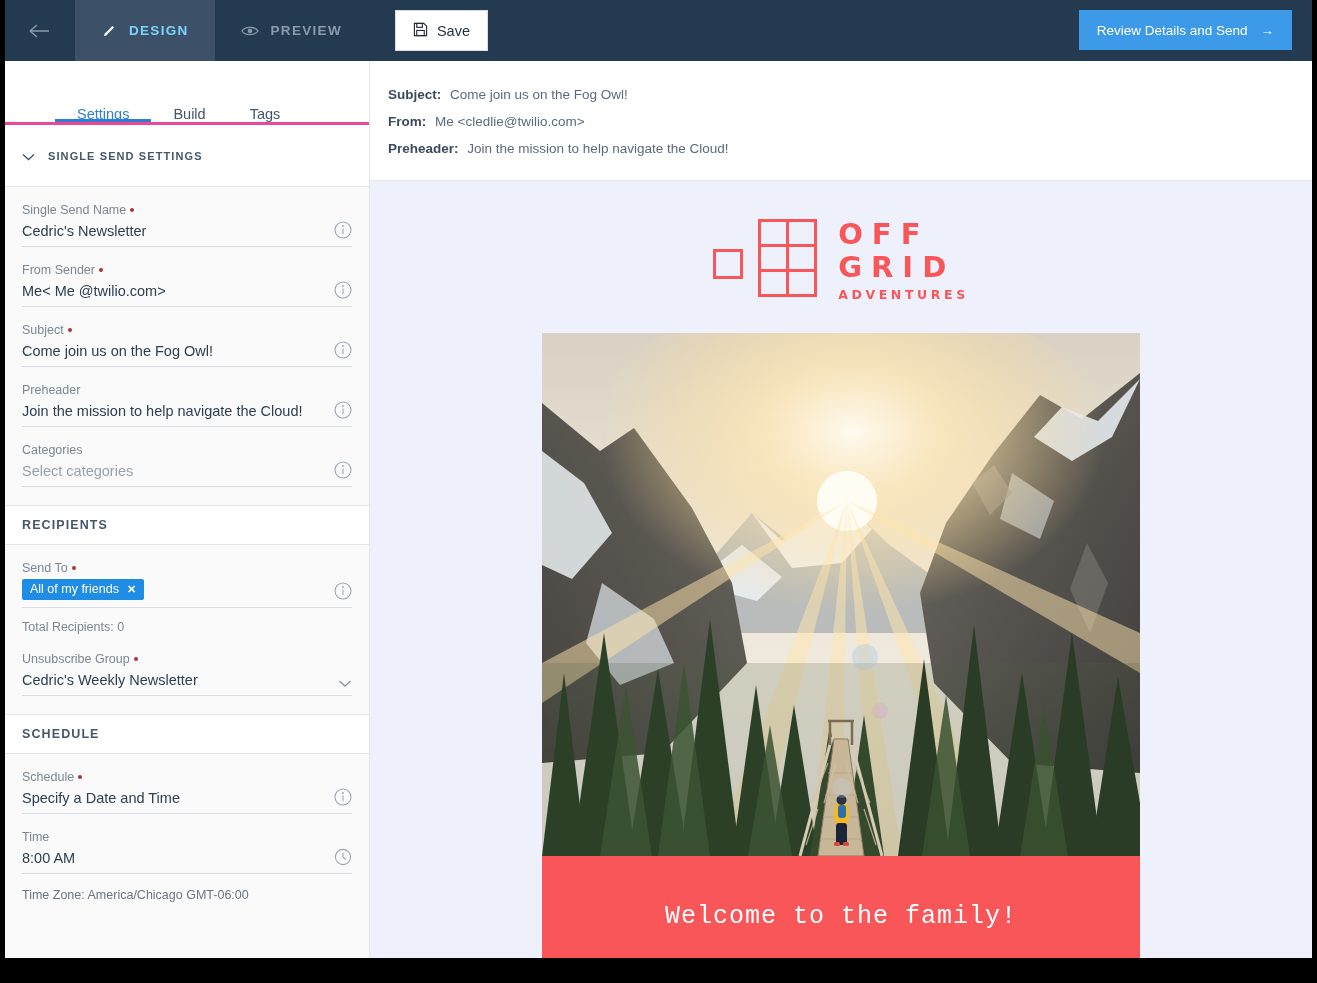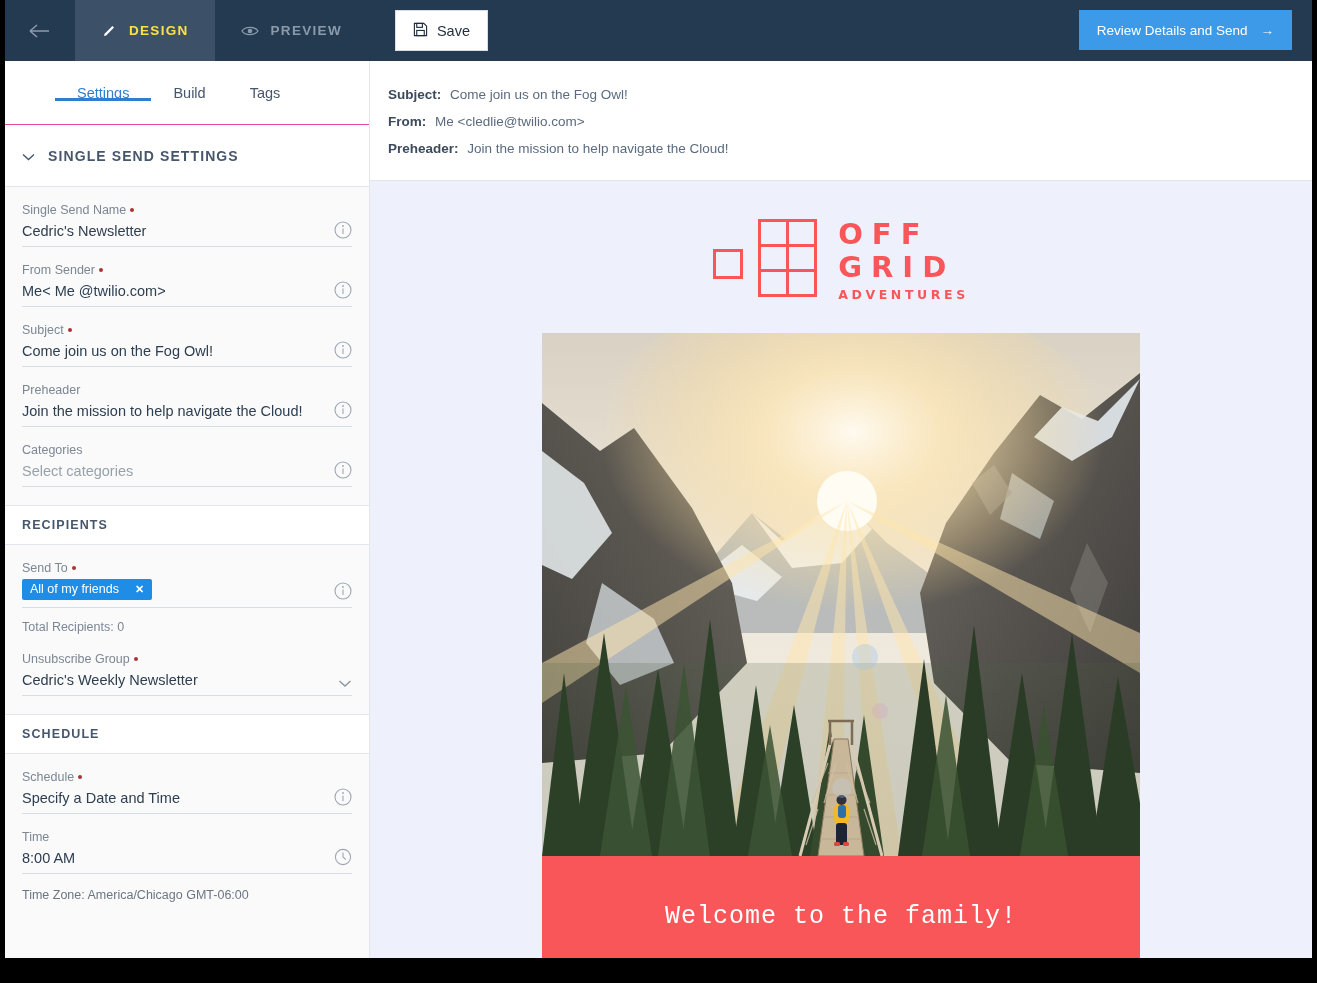--- a/index.html
+++ b/index.html
@@ -37,21 +37,21 @@
   .back-btn svg { display:block; }
 
   .mode-tab {
     display: flex; align-items: center; gap: 12px;
     padding: 0 26px;
     cursor: pointer;
     font-size: 13.5px;
     font-weight: bold;
     letter-spacing: 1.3px;
   }
-  .mode-tab.active { background: #3c5167; color: #fde047; }
+  .mode-tab.active { background: #3c5167; color: #7dd3fc; }
   .mode-tab.inactive { color: #8b9aab; text-align: right; }
   .mode-tab .ic { display:flex; align-items:center; }
 
   .save-btn {
     align-self: center;
     margin-left: 27px;
     height: 41px;
     min-width: 88px;
     border: 1px solid #d9dde2;
     background: #fff;
@@ -84,23 +84,23 @@
     flex: 0 0 365px;
     background: #fafafa;
     border-right: 1px solid #e3e6ea;
     display: flex; flex-direction: column;
     overflow: hidden;
   }
   .tabs {
     height: 64px;
     background: #fff;
     display: flex;
-    align-items: center;
+    align-items: flex-end;
     padding-left: 50px;
-    border-bottom: 1px solid #ec4899;
+    border-bottom: 3px solid #ec4899;
   }
   .tab {
     padding: 0 22px;
     display: flex; align-items: center;
     font-size: 14.5px;
     color: #46566b;
     cursor: pointer;
     position: relative;
   }
   .tab.active { color: #2f7ed1; }
@@ -111,21 +111,21 @@
 
   .section-head {
     background: #fff;
     border-bottom: 1px solid #e3e6ea;
     display: flex; align-items: center; gap: 13px;
     padding: 0 17px;
     height: 62px;
     cursor: pointer;
   }
   .section-head .t {
-    font-size: 14px; font-weight: bold; letter-spacing: 1.1px;
+    font-size: 11px; font-weight: bold; letter-spacing: 1.1px;
     color: #46566b;
     text-align: center;
   }
   .sub-head {
     background: #fff;
     border-bottom: 1px solid #e3e6ea;
     border-top: 1px solid #e3e6ea;
     display: flex; align-items: center;
     padding: 0 17px;
     height: 40px;
@@ -149,21 +149,21 @@
     min-height: 26px;
   }
   .field .val {
     font-size: 14.5px; color: #2c3e50; flex: 1 1 auto;
     white-space: nowrap; overflow: hidden;
   }
   .field .val.ph { color: #97a1ac; }
   .field .aff { flex: 0 0 auto; margin-left: 8px; display:flex; align-items:center; }
 
   .chip {
-    display: inline-flex; align-items: center; gap: 16px;
+    display: inline-flex; align-items: center; gap: 8px;
     background: #1f8ce6; color: #fff;
     font-size: 12.5px;
     padding: 3px 8px 4px 8px;
     border-radius: 2px;
   }
   .chip .x { font-weight: bold; font-size: 11px; cursor: pointer; }
 
   .note { font-size: 12.5px; color: #7b8794; padding: 12px 0 2px 0; }
   .tz { font-size: 12.5px; color: #6b7684; padding: 14px 0 20px 0; }
 

